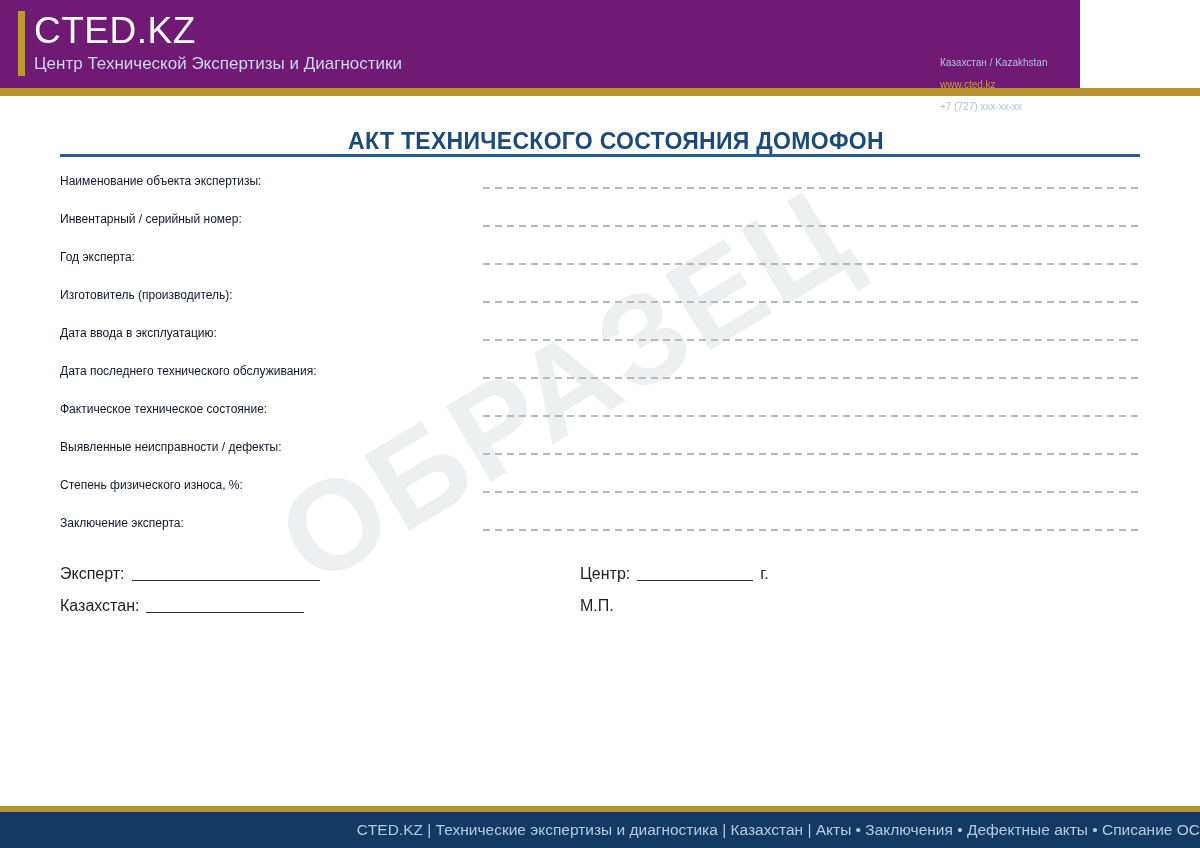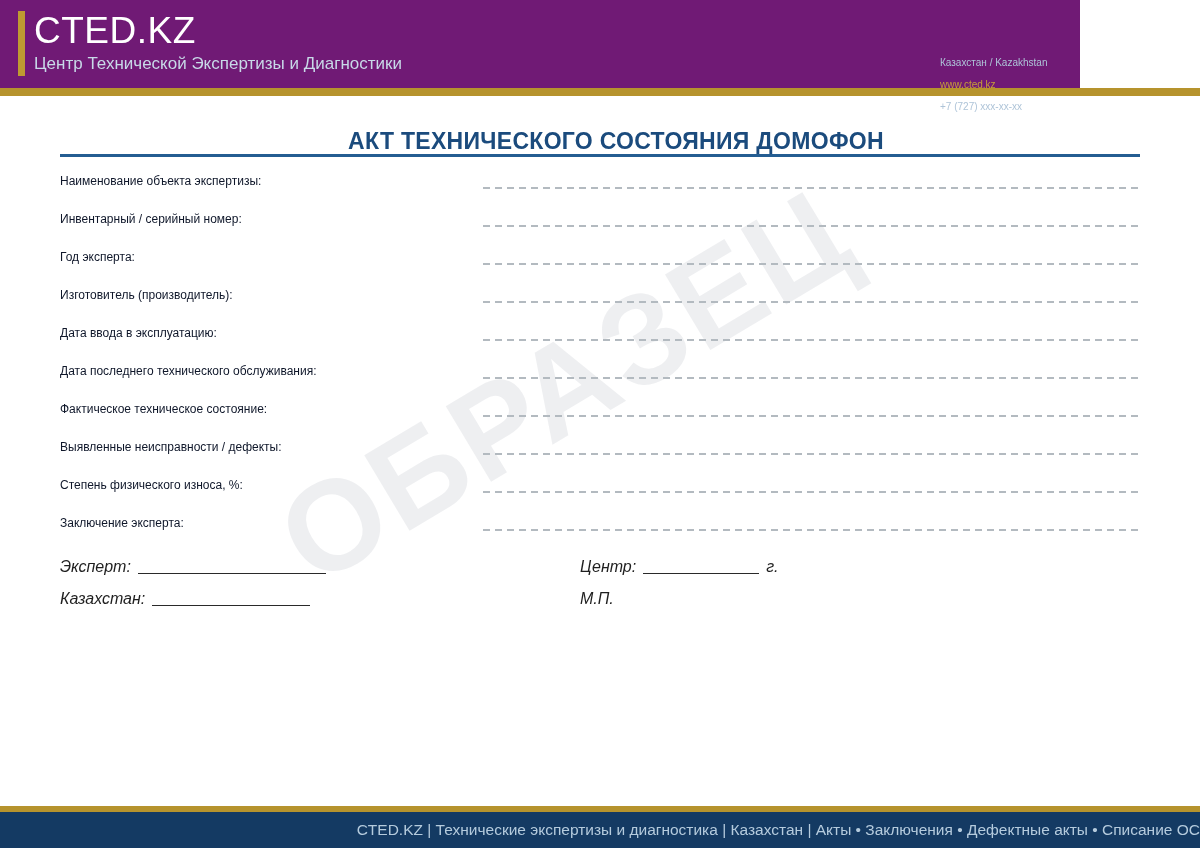--- a/index.html
+++ b/index.html
@@ -56,21 +56,21 @@
   }
   .field-line{
     flex:1;height:2px;align-self:flex-end;margin-bottom:11px;
     background:repeating-linear-gradient(to right,#B3BAC0 0 7px,transparent 7px 12px);
   }
   
   .signature{
     position:absolute;top:558px;left:60px;width:1080px;z-index:1;
     color:#1F1F1F;font-size:16px;
   }
-  .sig-row{display:flex;height:32px;align-items:flex-start;font-style:italic;}
+  .sig-row{display:flex;height:32px;align-items:center;}
   .sig-left{width:520px;flex:0 0 520px;}
   .sig-line{
     display:inline-block;height:2px;border-bottom:1.5px solid #2A2A2A;
     margin-left:7px;vertical-align:-2px;
   }
   .line-expert{width:188px;}
   .line-position{width:158px;}
   .line-date{width:116px;margin-right:7px;}
   
   .watermark{

